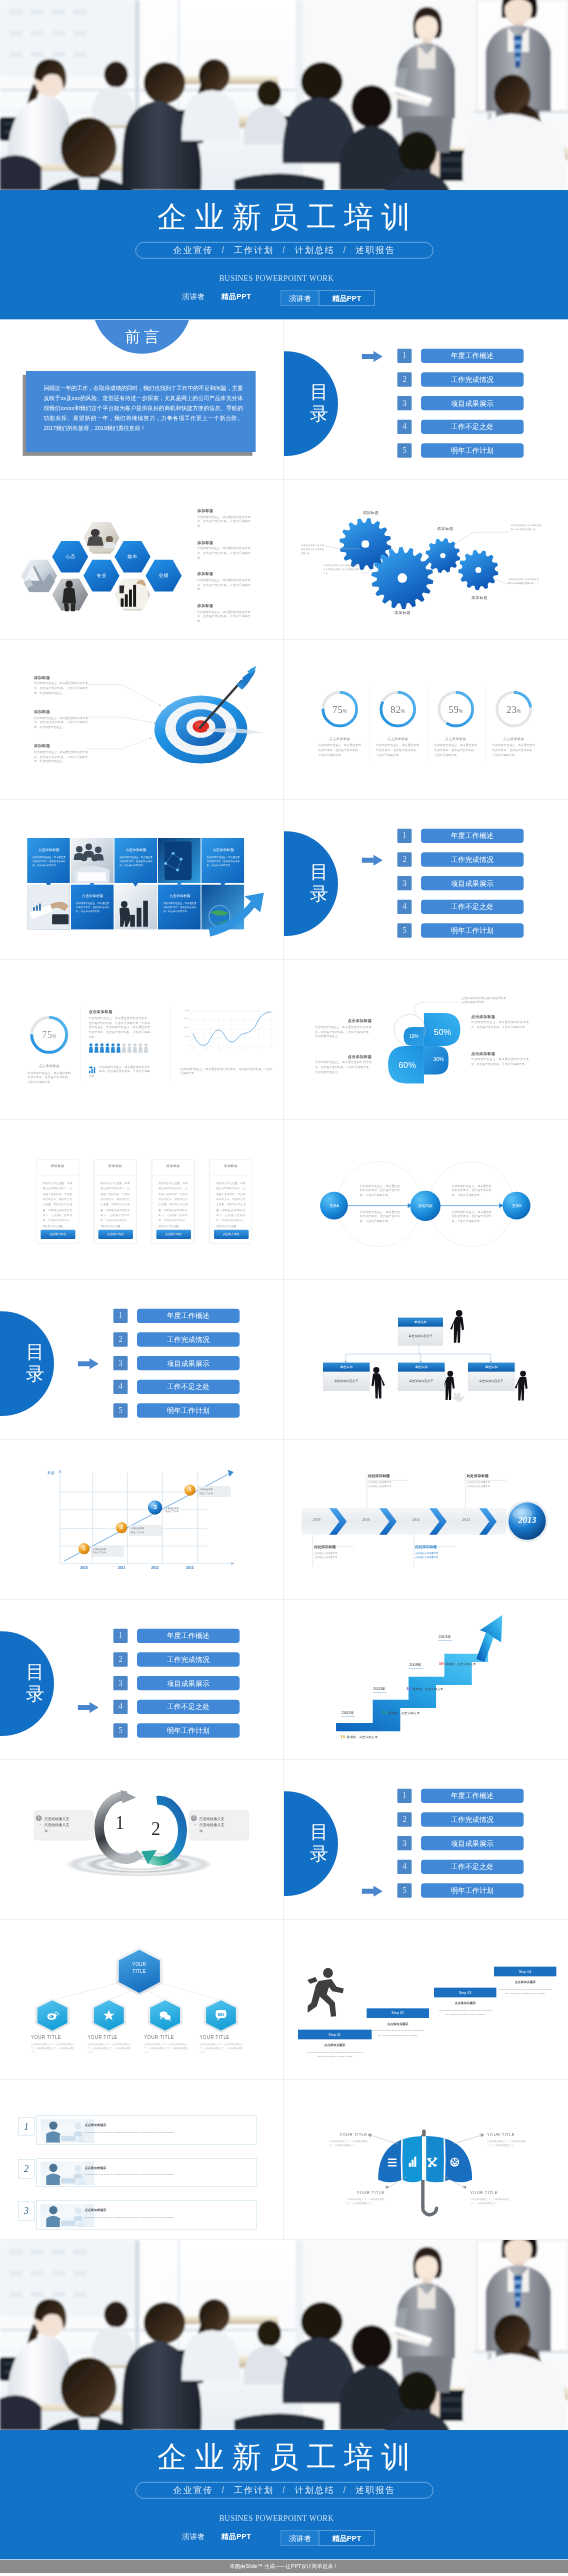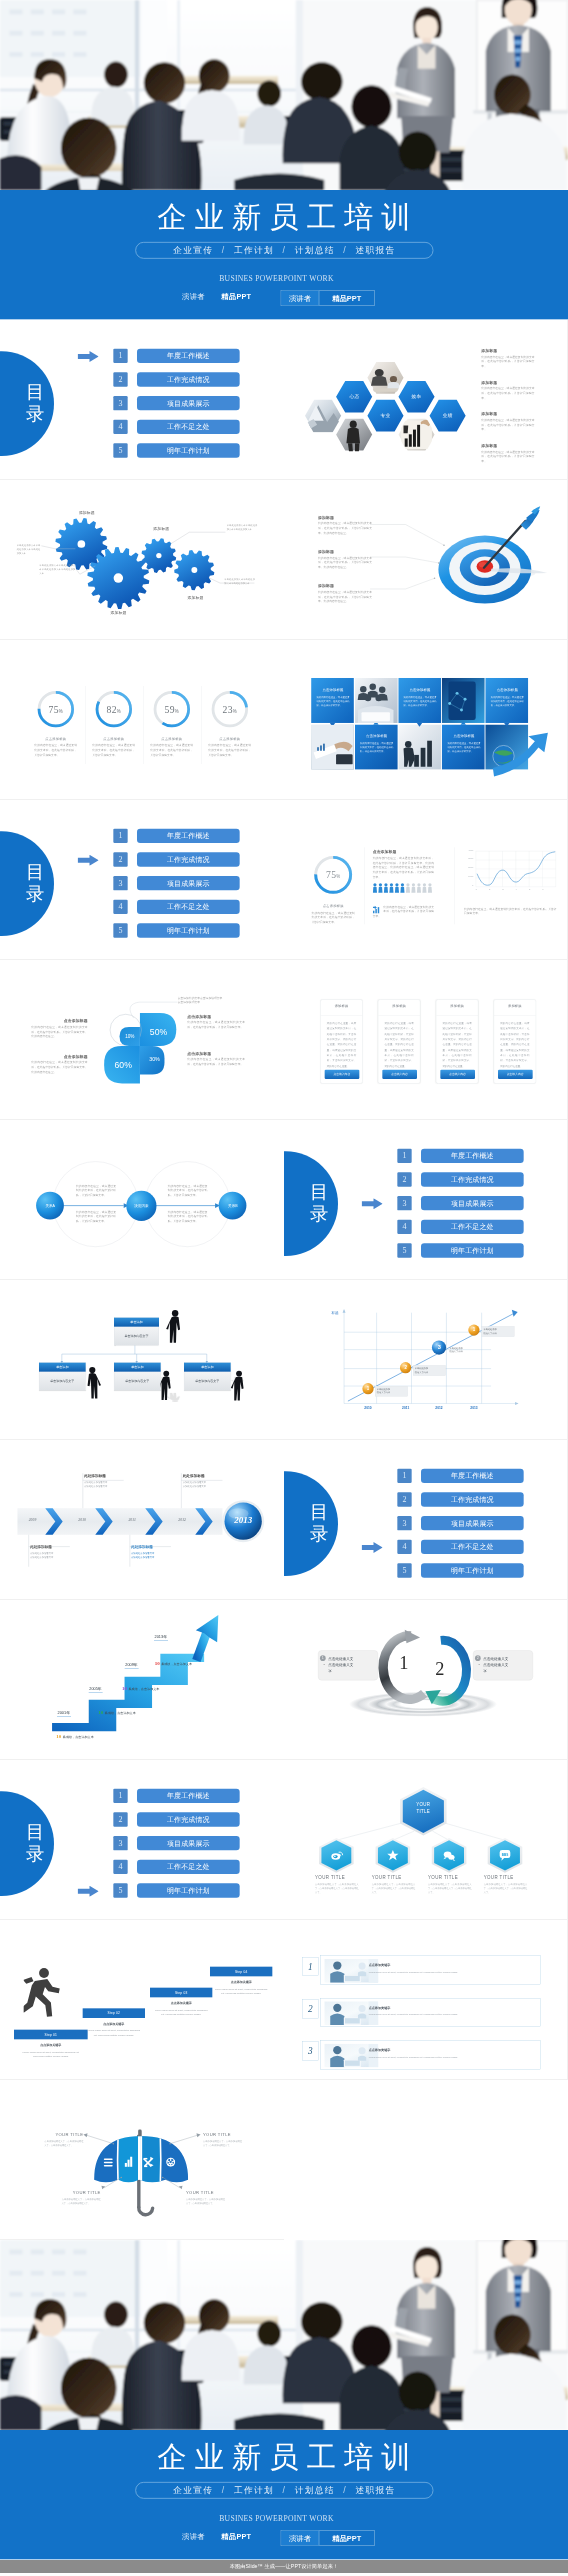--- a/index.html
+++ b/index.html
@@ -363,20 +363,29 @@
     <span class="p1">演讲者</span>
     <span class="p2">精品PPT</span>
     <span class="boxed">
       <span class="c1">演讲者</span>
       <span class="c2">精品PPT</span>
     </span>
   </div>
  </div>
 </div>
 <div class="grid">
+<div class="cell l">
+        <div class="stage st-foreword">
+<div class="fw-circle"></div>
+<div class="fw-badge">前言</div>
+<div class="fw-box">
+            <div class="fw-body">回顾这一年的工作，在取得成绩的同时，我们也找到了工作中的不足和问题，主要反映于xx及xxx的风险、定型还有待进一步探索，尤其是网上的公司产品库充分体现我们xxxxx和我们这个平台能为客户提供良好的商机和快捷方便的信息、导航的功能发挥。展望新的一年，我们将继续努力，力争各项工作更上一个新台阶。2017我们所向披靡，2019我们勇往直前！</div>
+          </div>
+</div>
+      </div>
 <div class="cell r">
         <div class="stage st-toc">
 <div class="toc-circle"></div>
 <div class="toc-word">目录</div>
 <svg class="toc-arrow" style="top:93px" width="63" height="33" viewBox="0 0 71 37">
             <path d="M0 10 L40 10 L40 0 L71 18.5 L40 37 L40 27 L0 27 Z" fill="#4a86ce"></path>
           </svg>
 <div class="toc-row" style="top:86px">
             <span class="toc-num">1</span>
             <span class="toc-bar">年度工作概述</span>

